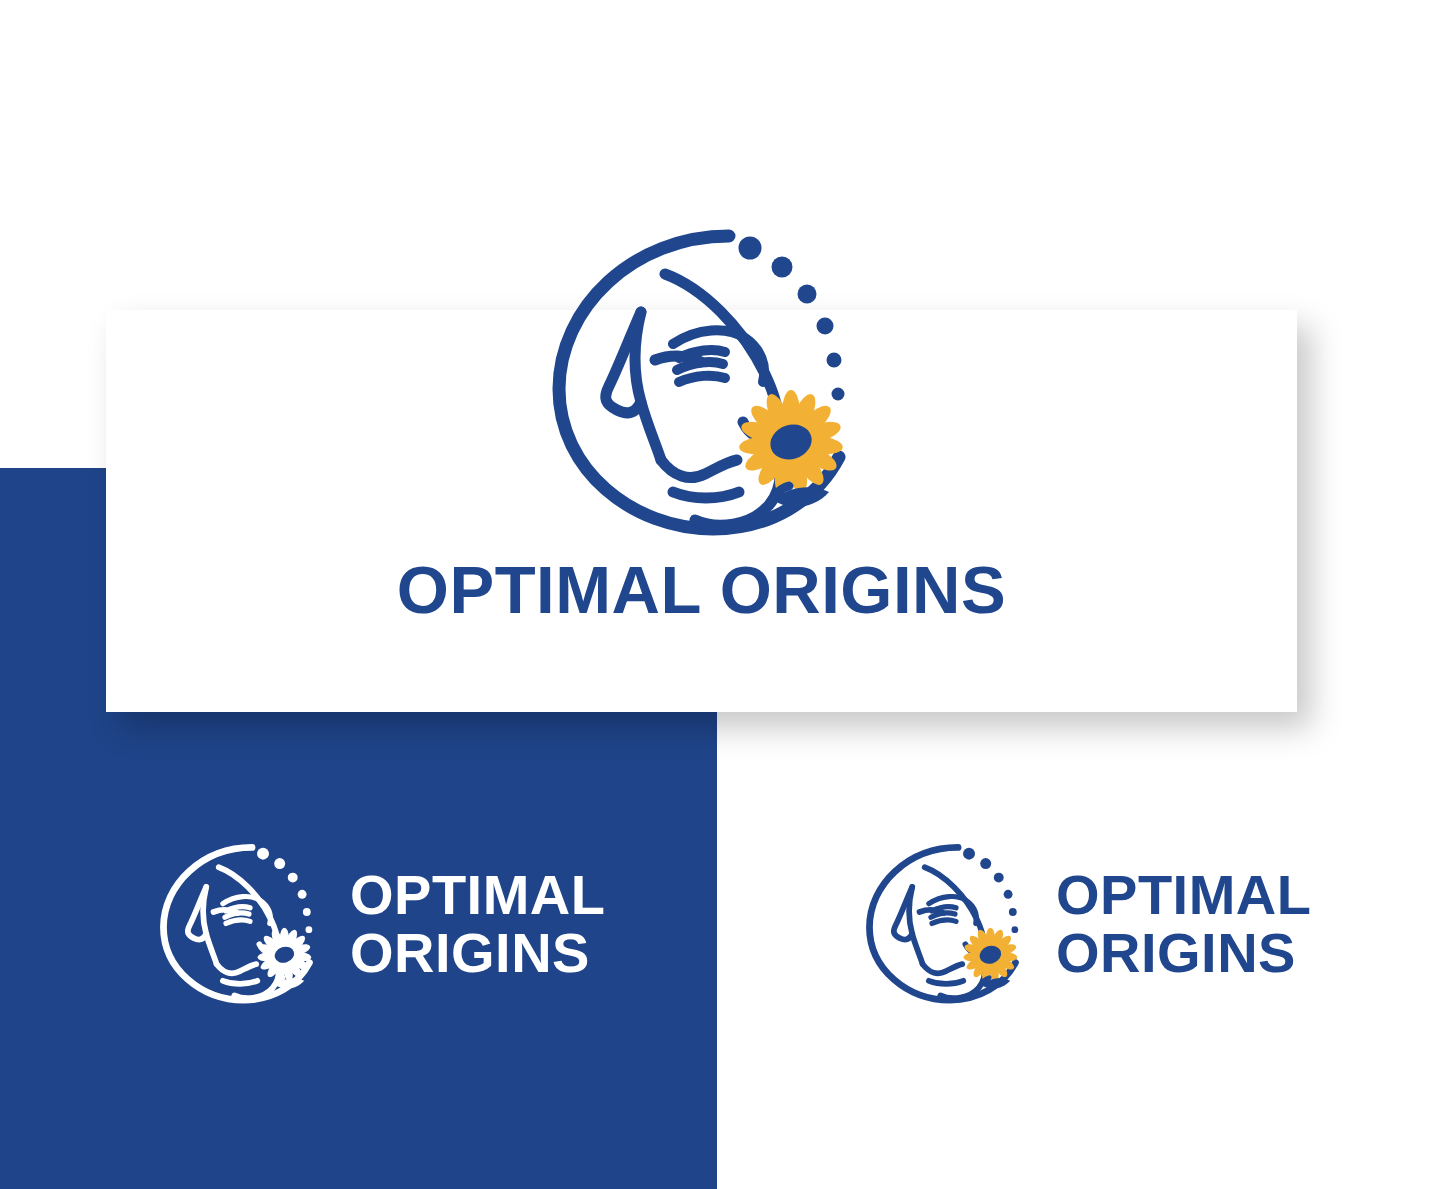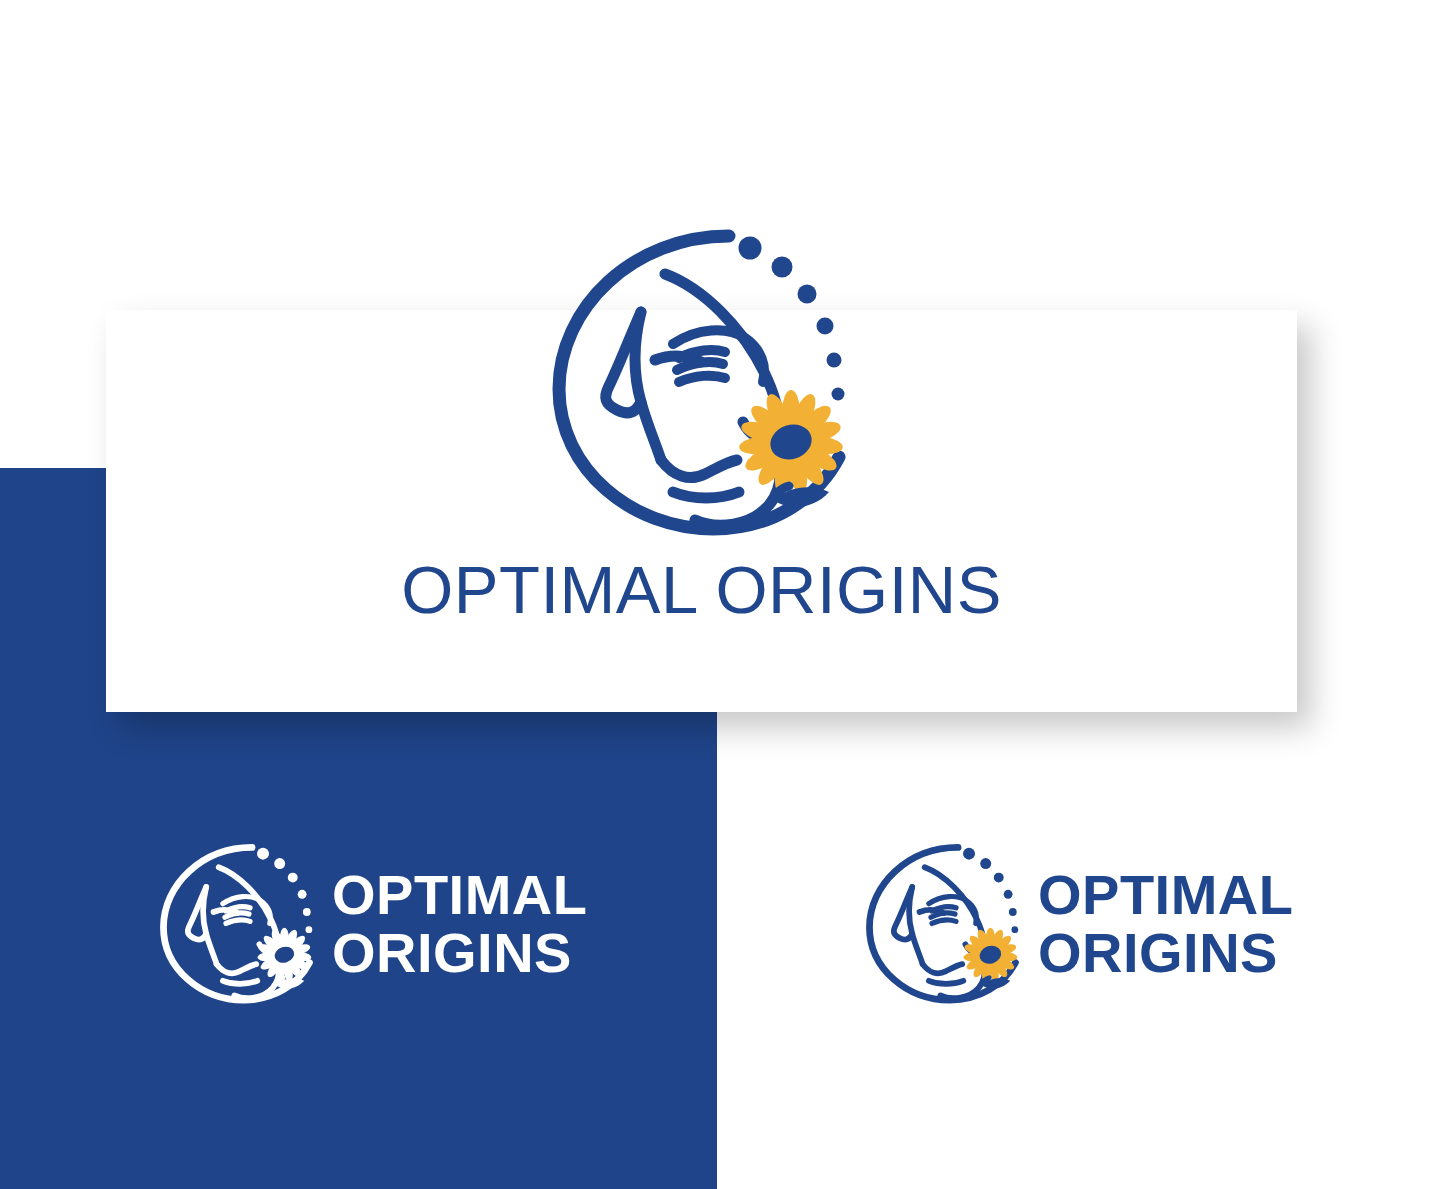--- a/index.html
+++ b/index.html
@@ -58,21 +58,21 @@
     align-items: center;
   }
   #primary-mark {
     width: 330px;
     height: 318px;
     display: block;
   }
   #primary-wordmark {
     margin-top: 14px;
     font-size: 67px;
-    font-weight: 400;
+    font-weight: 700;
     letter-spacing: 0.5px;
     color: #20468d;
     line-height: 1;
     white-space: nowrap;
     font-family: "Liberation Sans", sans-serif;
   }
 
   
   .h-lockup {
     position: absolute;
@@ -80,21 +80,21 @@
     flex-direction: row;
     align-items: center;
   }
   .h-mark {
     width: 172px;
     height: 172px;
     display: block;
     flex: 0 0 auto;
   }
   .h-words {
-    margin-left: 8px;
+    margin-left: 26px;
     display: flex;
     flex-direction: column;
     line-height: 1.04;
     white-space: nowrap;
   }
   .h-words span {
     font-size: 56px;
     font-weight: 700;
     letter-spacing: 0.5px;
     font-family: "Liberation Sans", sans-serif;

